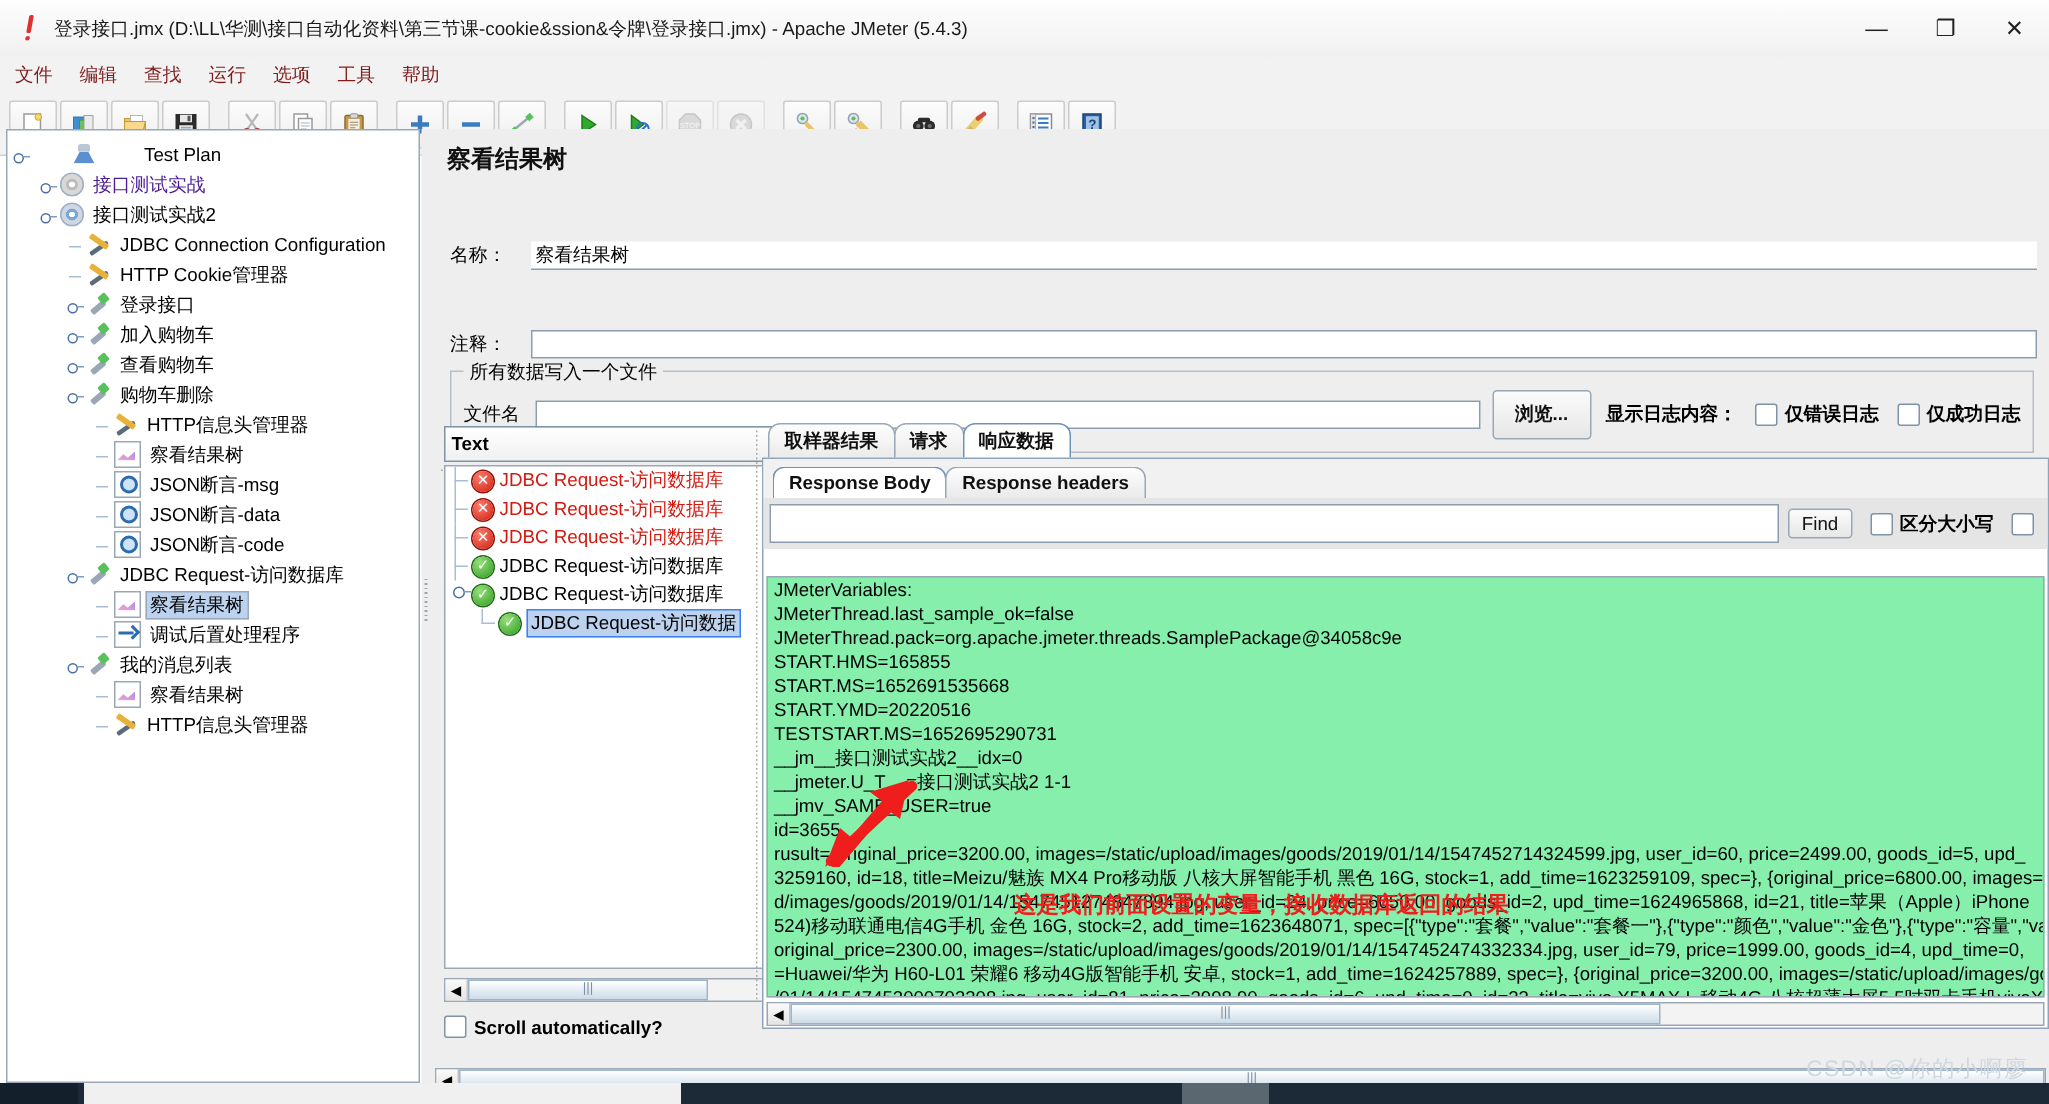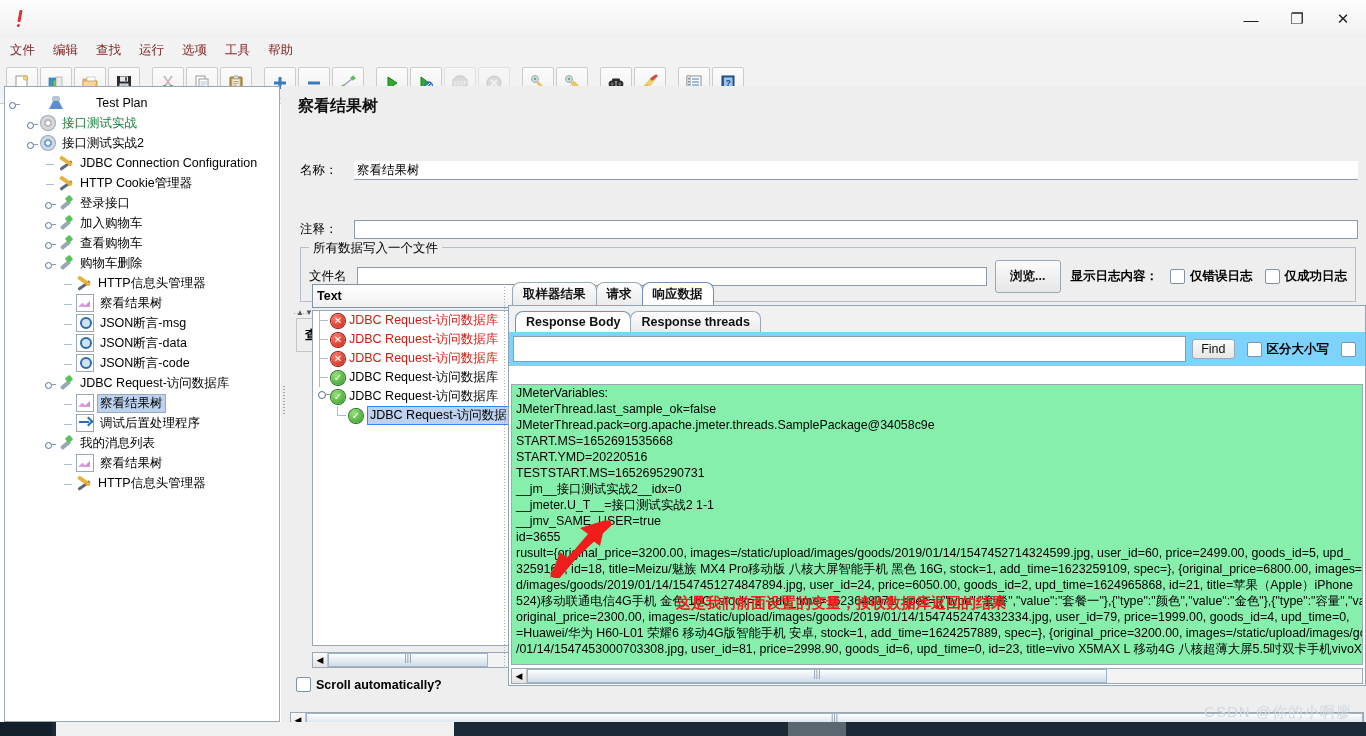--- a/index.html
+++ b/index.html
@@ -72,21 +72,21 @@
     background:#ffffff; border:1px solid #9aa7b5; box-sizing:border-box;
     overflow:hidden;
   }
   .tree { padding: 6px 0 0 4px; }
   .tnode {
     display:flex; align-items:center; height:20px; white-space:nowrap;
     font-size:12.5px; position:relative;
   }
   .tnode .lbl { padding: 1px 3px; }
   .tnode .lbl.sel { background:#bcd2ee; border:1px solid #9ab; padding:0 2px; }
-  .tnode.dim .lbl { color:#15803d; }
+  .tnode.dim .lbl { color:#4c1d95; }
   .handle {
     width:11px; height:11px; margin-right:2px; flex:none; position:relative;
   }
   .handle.knob:before {
     content:""; position:absolute; left:0; top:4px; width:5px; height:5px;
     border:1px solid #4a6fa5; border-radius:50%; background:#fff;
   }
   .handle.knob:after {
     content:""; position:absolute; left:6px; top:6px; width:5px; height:1px;
     background:#7f9dc4;
@@ -165,21 +165,21 @@
   }
   .chk { display:flex; align-items:center; margin-left:12px; font-size:12.5px; white-space:nowrap;}
   .chkbox {
     width:13px; height:13px; border:1px solid #7f93a8; background:#fff;
     margin-right:5px; flex:none; border-radius:2px;
   }
 
   
   .lowersplit { position:absolute; left:8px; top:198px; right:0; bottom:10px; }
   .resultlist {
-    position:absolute; left:0; top:0; width:244px; bottom:44px;margin-left:16px;
+    position:absolute; left:0; top:0; width:244px; bottom:44px;
   }
   .combo {
     height:24px; border:1px solid #7f93a8; background:linear-gradient(to bottom,#ffffff,#f0f0f0);
     display:flex; align-items:center; padding:0 4px; font-size:12.5px; font-weight:bold;
     box-sizing:border-box;
   }
   .combo .caret { margin-left:auto; width:0;height:0;border-left:6px solid transparent;border-right:6px solid transparent;border-top:7px solid #111;}
   .rtree {
     position:absolute; left:0; top:26px; right:0; bottom:22px;
     background:#fff; border:1px solid #9aa7b5; overflow:hidden; box-sizing:border-box;
@@ -225,21 +225,21 @@
     border:1px solid #9aa7b5; border-bottom:none;
     background:linear-gradient(to bottom,#fdfdfd,#eaeaea);
     border-radius:8px 8px 0 0; color:#111;
   }
   .tab.active { background:#ffffff; border-color:#6f93b8; }
   .tabpanel {
     border:1px solid #8fa4b8; background:#fff; position:absolute; left:0; right:0; top:21px; bottom:0;
     box-sizing:border-box;
   }
   .subtabrow { display:flex; align-items:flex-end; height:22px; padding:4px 0 0 6px; background:#f1f1f1;}
-  .findbar { display:flex; align-items:center; padding:4px 4px; background:#7dd3fc;}
+  .findbar { display:flex; align-items:center; padding:4px 4px; background:#e5e5e5;}
   .findinput { flex:1; height:22px; border:1px solid #8c9cae; background:#fff; }
   .bodyarea {
     position:absolute; left:2px; right:2px; top:78px; bottom:20px;
     background:#86efac; border:1px solid #9aa7b5; overflow:hidden; box-sizing:border-box;
   }
   .bodyline { font-size:12.4px; line-height:16px; white-space:nowrap; padding-left:4px; }
   .annotation {
     position:absolute; color:#f01d1d; font-size:15px; font-weight:bold; white-space:nowrap;
   }
 
@@ -260,20 +260,21 @@
 </style>
 </head>
 <body>
 
 <div class="app">
 
   <div class="titlebar">
     <div class="tb-icon">
       <div class="jmeter-logo"></div>
     </div>
+    <div class="tb-title">登录接口.jmx (D:\LL\华测\接口自动化资料\第三节课-cookie&amp;ssion&amp;令牌\登录接口.jmx) - Apache JMeter (5.4.3)</div>
     <div class="tb-ctrls">
       <div class="tb-btn">—</div>
       <div class="tb-btn">❐</div>
       <div class="tb-btn close">✕</div>
     </div>
   </div>
 
   <div class="menubar">
     <div class="menu-item">文件</div>
     <div class="menu-item">编辑</div>
@@ -670,36 +671,37 @@
 
       <div class="rightcol">
         <div class="tabrow" id="main-tabrow">
             <div class="tab">取样器结果</div>
             <div class="tab">请求</div>
             <div class="tab active">响应数据</div>
           </div>
         <div class="tabpanel">
           <div class="subtabrow" id="sub-tabrow">
               <div class="tab active">Response Body</div>
-              <div class="tab">Response threads</div>
+              <div class="tab">Response headers</div>
             </div>
           <div class="findbar">
             <input class="findinput" value="" style="">
             <button class="jbtn" style="margin-left:6px; padding:2px 8px;">Find</button>
             <div class="chk">
               <div class="chkbox"></div>
               <span style="font-weight:bold;">区分大小写</span>
             </div>
             <div class="chkbox" style="margin-left:12px;"></div>
           </div>
           <div class="bodyarea">
             <div id="body-lines">
                 <div class="bodyline">JMeterVariables:</div>
                 <div class="bodyline">JMeterThread.last_sample_ok=false</div>
                 <div class="bodyline">JMeterThread.pack=org.apache.jmeter.threads.SamplePackage@34058c9e</div>
+                <div class="bodyline">START.HMS=165855</div>
                 <div class="bodyline">START.MS=1652691535668</div>
                 <div class="bodyline">START.YMD=20220516</div>
                 <div class="bodyline">TESTSTART.MS=1652695290731</div>
                 <div class="bodyline">__jm__接口测试实战2__idx=0</div>
                 <div class="bodyline">__jmeter.U_T__=接口测试实战2 1-1</div>
                 <div class="bodyline">__jmv_SAME_USER=true</div>
                 <div class="bodyline">id=3655</div>
                 <div class="bodyline">rusult={original_price=3200.00, images=/static/upload/images/goods/2019/01/14/1547452714324599.jpg, user_id=60, price=2499.00, goods_id=5, upd_</div>
                 <div class="bodyline">3259160, id=18, title=Meizu/魅族 MX4 Pro移动版 八核大屏智能手机 黑色 16G, stock=1, add_time=1623259109, spec=}, {original_price=6800.00, images=/s</div>
                 <div class="bodyline">d/images/goods/2019/01/14/1547451274847894.jpg, user_id=24, price=6050.00, goods_id=2, upd_time=1624965868, id=21, title=苹果（Apple）iPhone</div>

